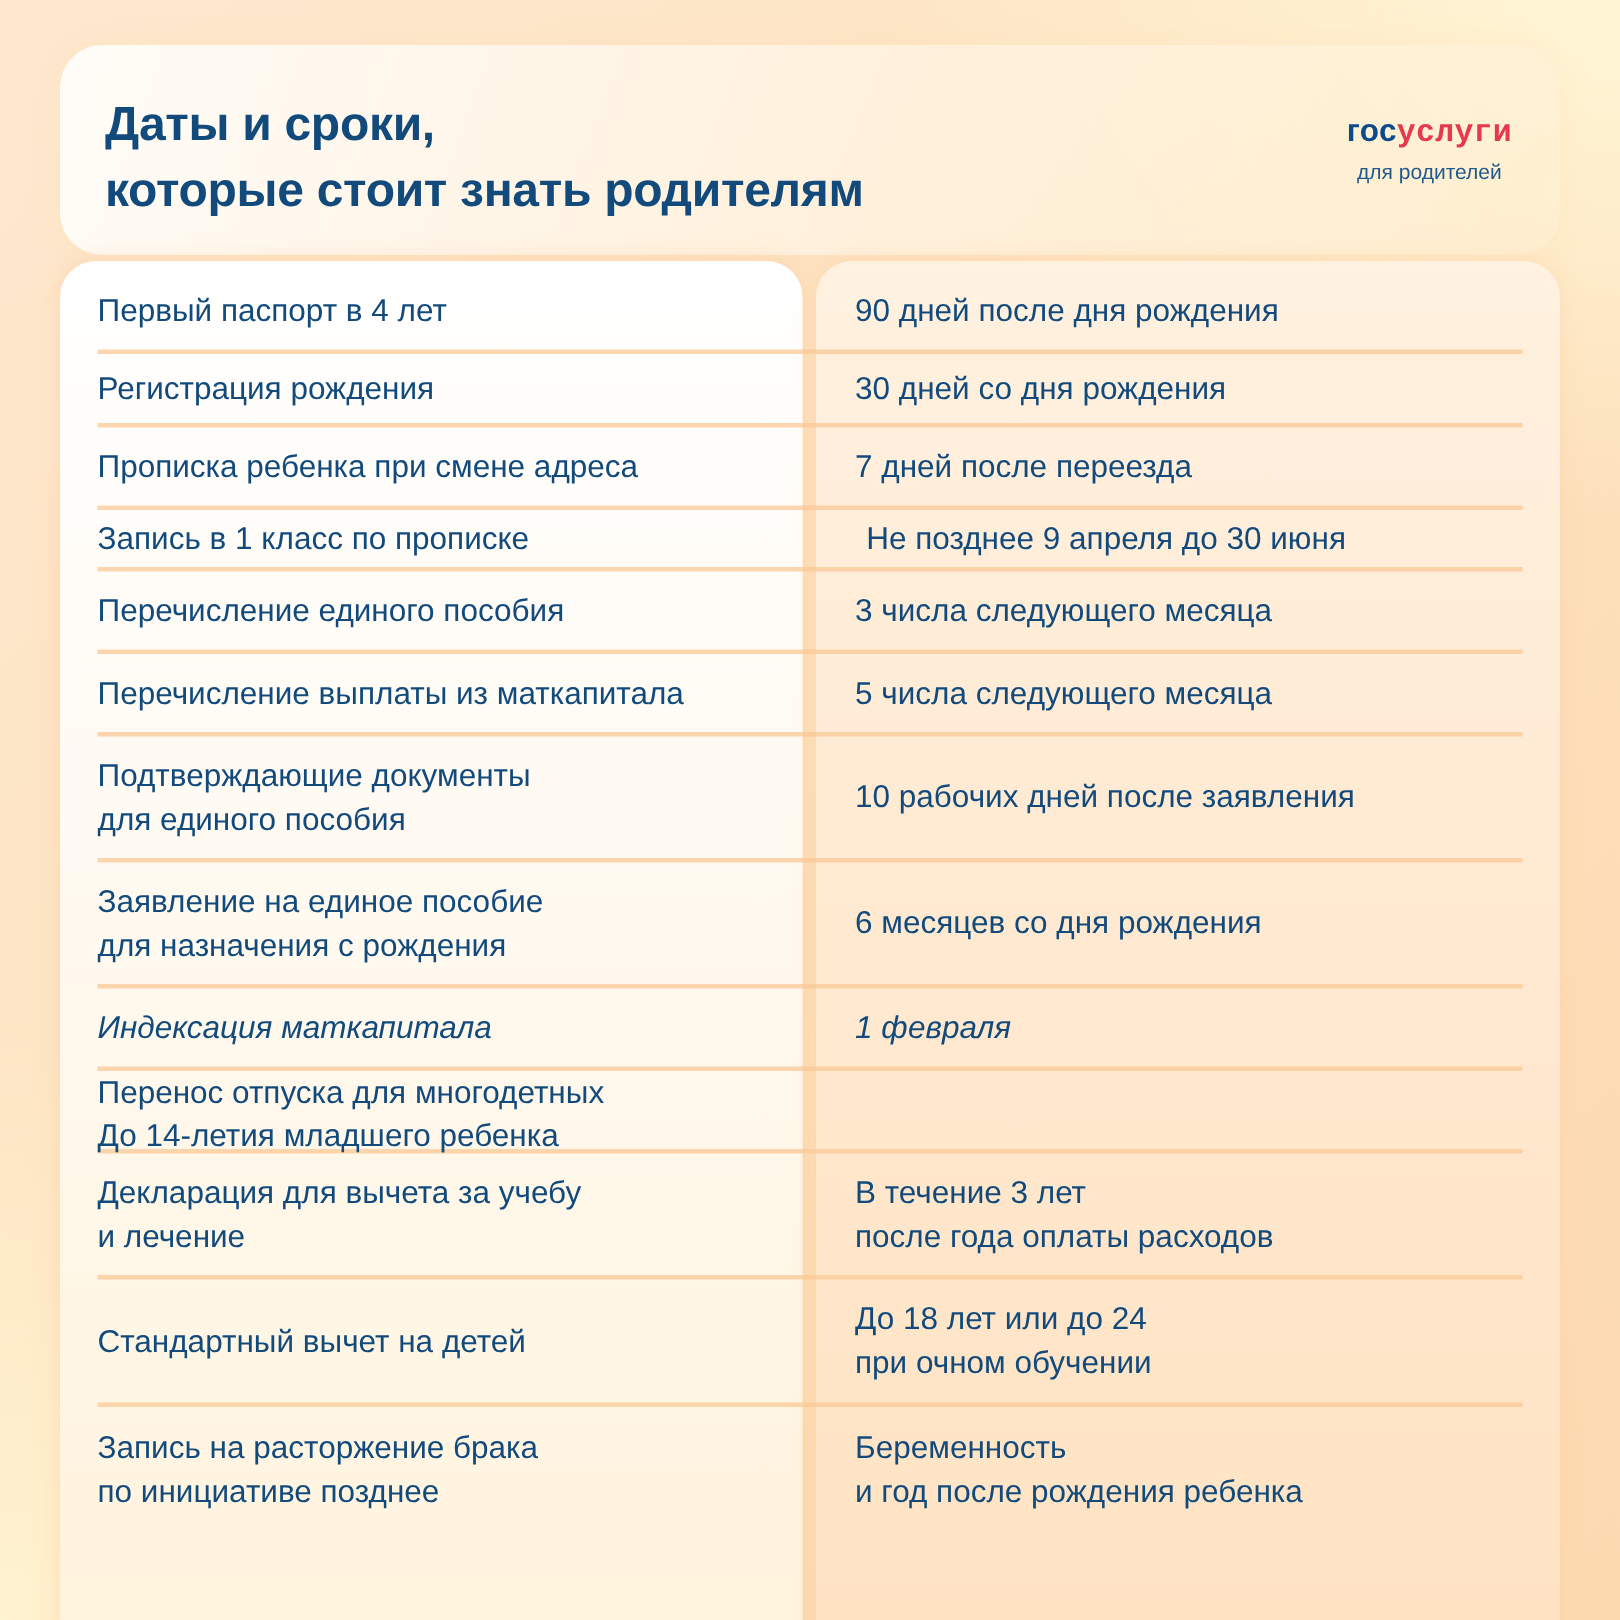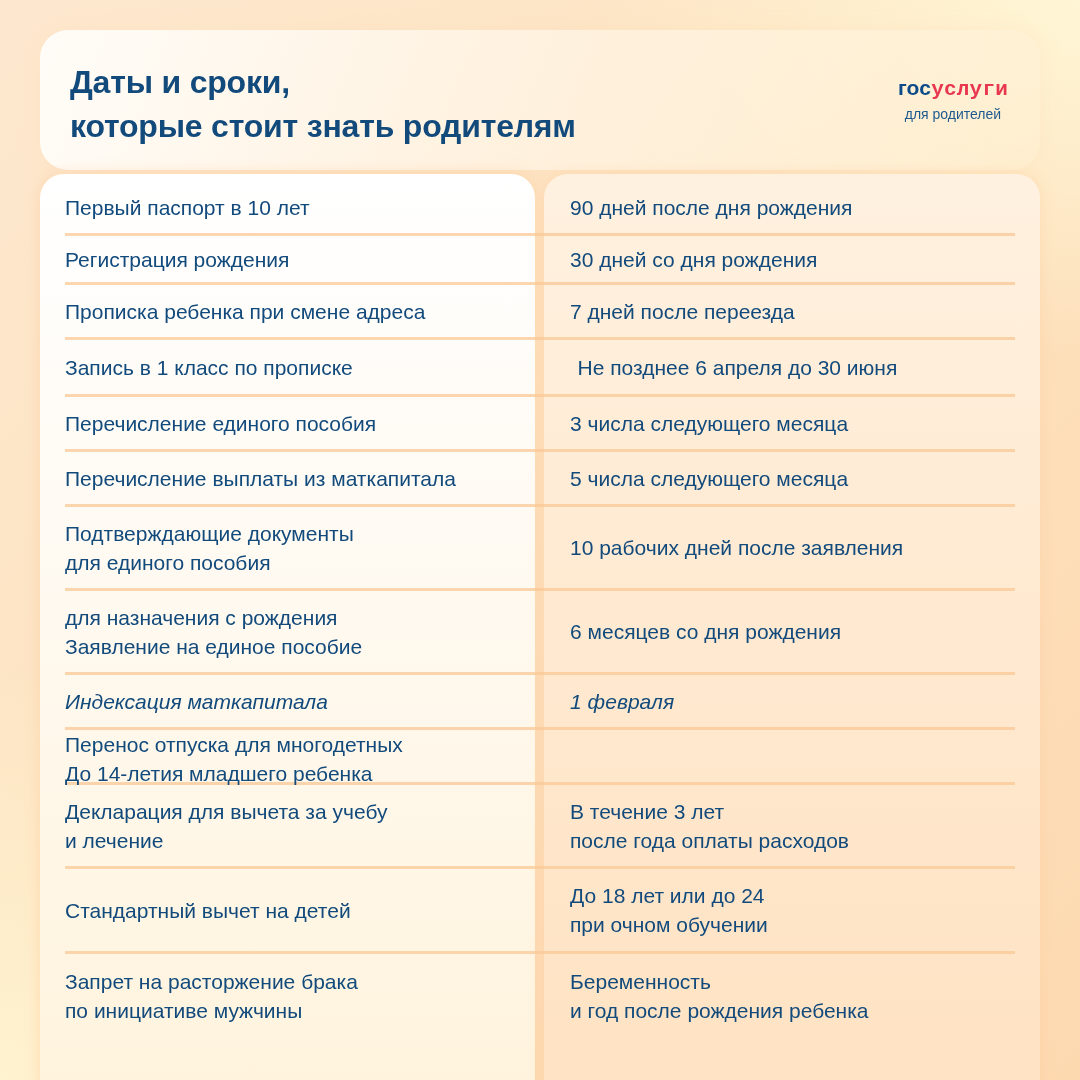--- a/index.html
+++ b/index.html
@@ -74,21 +74,21 @@
   </div>
 </div>
 
 <div class="card card-left"></div>
 <div class="card card-right"></div>
 
 <div class="table" id="table">
     <div class="row" style="height: 54px;">
       <div class="cell cell-left">
         <div>
-          <span>Первый паспорт в 10 лет</span>
+          <span>Первый паспорт в 4 лет</span>
         </div>
       </div>
       <div class="cell cell-right">
         <div>
           <span>90 дней после дня рождения</span>
         </div>
       </div>
     </div>
     <div class="row" style="height: 49px;">
       <div class="cell cell-left">
@@ -107,29 +107,29 @@
         <div>
           <span>Прописка ребенка при смене адреса</span>
         </div>
       </div>
       <div class="cell cell-right">
         <div>
           <span>7 дней после переезда</span>
         </div>
       </div>
     </div>
-    <div class="row" style="height: 57px; gap: 16px;">
+    <div class="row" style="height: 41px; gap: 16px;">
       <div class="cell cell-left">
         <div>
           <span>Запись в 1 класс по прописке</span>
         </div>
       </div>
       <div class="cell cell-right">
         <div>
-          <span>Не позднее 6 апреля до 30 июня</span>
+          <span>Не позднее 9 апреля до 30 июня</span>
         </div>
       </div>
     </div>
     <div class="row" style="height: 55px;">
       <div class="cell cell-left">
         <div>
           <span>Перечисление единого пособия</span>
         </div>
       </div>
       <div class="cell cell-right">
@@ -159,22 +159,22 @@
       </div>
       <div class="cell cell-right">
         <div>
           <span>10 рабочих дней после заявления</span>
         </div>
       </div>
     </div>
     <div class="row" style="height: 84px;">
       <div class="cell cell-left">
         <div>
+          <span>Заявление на единое пособие</span>
           <span>для назначения с рождения</span>
-          <span>Заявление на единое пособие</span>
         </div>
       </div>
       <div class="cell cell-right">
         <div>
           <span>6 месяцев со дня рождения</span>
         </div>
       </div>
     </div>
     <div class="row" style="height: 55px; font-style: italic;">
       <div class="cell cell-left">
@@ -223,22 +223,22 @@
       <div class="cell cell-right">
         <div>
           <span>До 18 лет или до 24</span>
           <span>при очном обучении</span>
         </div>
       </div>
     </div>
     <div class="row last" style="height: 84px;">
       <div class="cell cell-left">
         <div>
-          <span>Запрет на расторжение брака</span>
-          <span>по инициативе мужчины</span>
+          <span>Запись на расторжение брака</span>
+          <span>по инициативе позднее</span>
         </div>
       </div>
       <div class="cell cell-right">
         <div>
           <span>Беременность</span>
           <span>и год после рождения ребенка</span>
         </div>
       </div>
     </div>
   </div>

